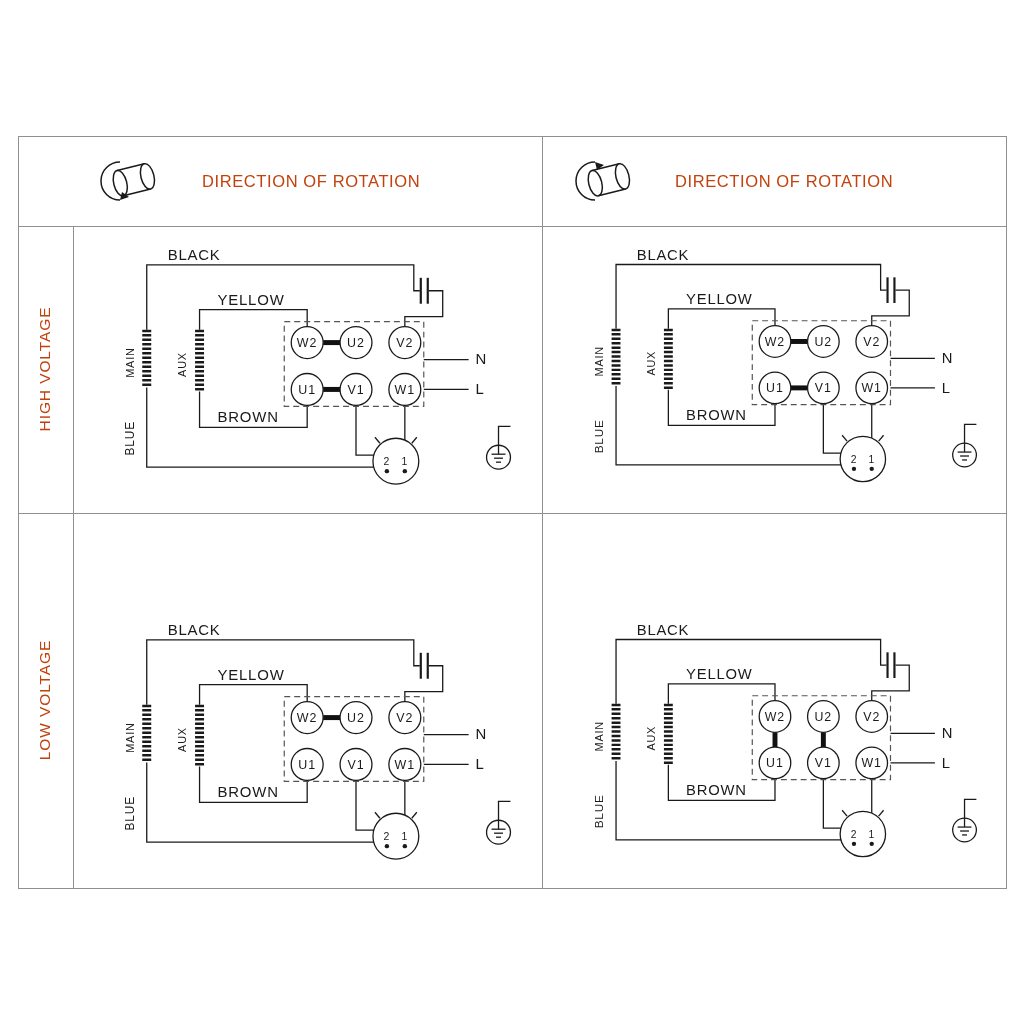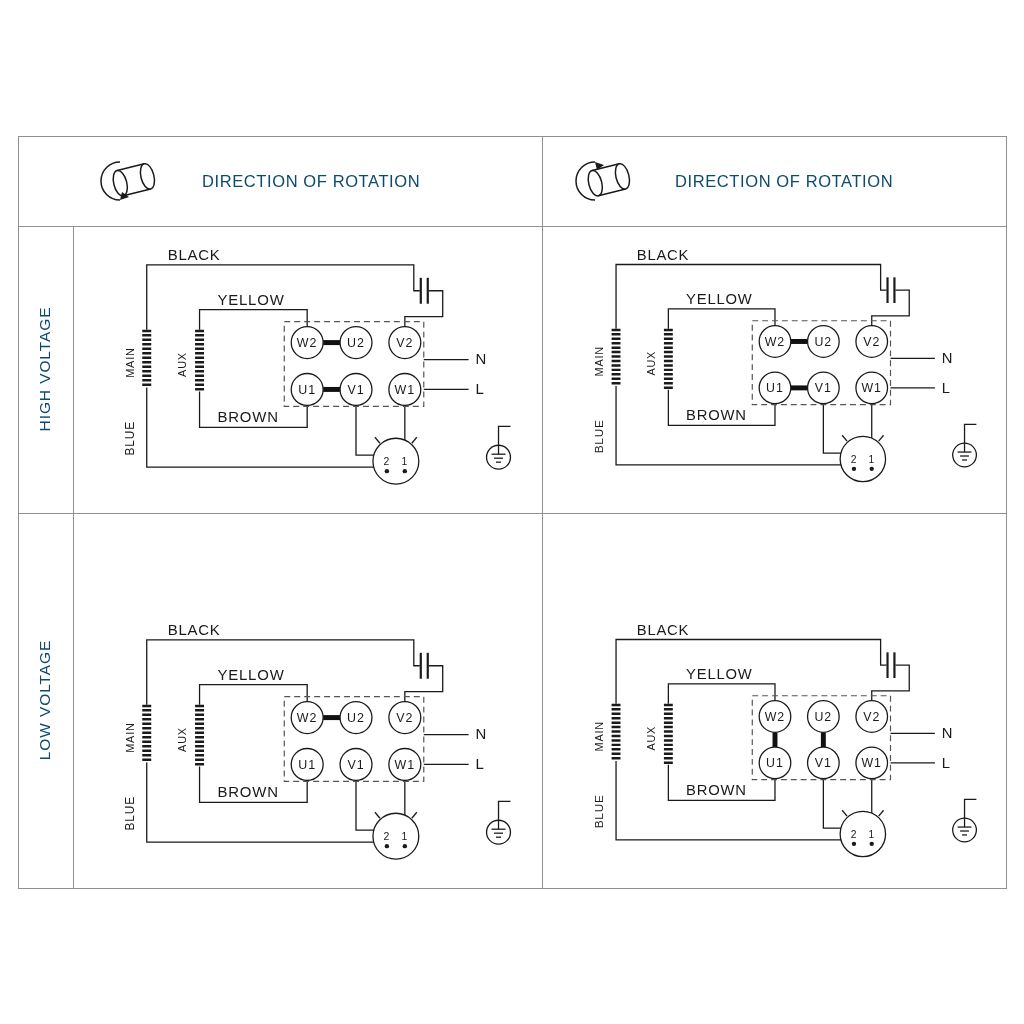--- a/index.html
+++ b/index.html
@@ -1,17 +1,17 @@
 <!DOCTYPE html>
 <html><head>
 <meta charset="utf-8">
 <style>
   html,body{margin:0;padding:0;background:#fff;}
   .page{position:relative;width:1024px;height:1024px;background:#fff;
-        font-family:"Liberation Sans",sans-serif;color:#0c4a6e;overflow:hidden;}
+        font-family:"Liberation Sans",sans-serif;color:#c2410c;overflow:hidden;}
   .frame{position:absolute;left:18px;top:136px;width:987px;height:751px;border:1px solid #909090;}
   .h-line{position:absolute;left:0;width:100%;height:1px;background:#909090;}
   .v-line{position:absolute;width:1px;background:#909090;}
   .header-cell{position:absolute;top:137px;height:88px;display:flex;align-items:center;}
   .header-label{font-size:16.5px;letter-spacing:0.6px;}
   .row-label{position:absolute;left:19px;width:53px;display:flex;align-items:center;justify-content:center;}
   .row-label span{transform:rotate(-90deg);white-space:nowrap;font-size:15.5px;letter-spacing:0.9px;font-weight:500;}
   .quadrant{position:absolute;height:287px;}
   .quadrant svg{display:block;}
   svg text{font-family:"Liberation Sans",sans-serif;}

